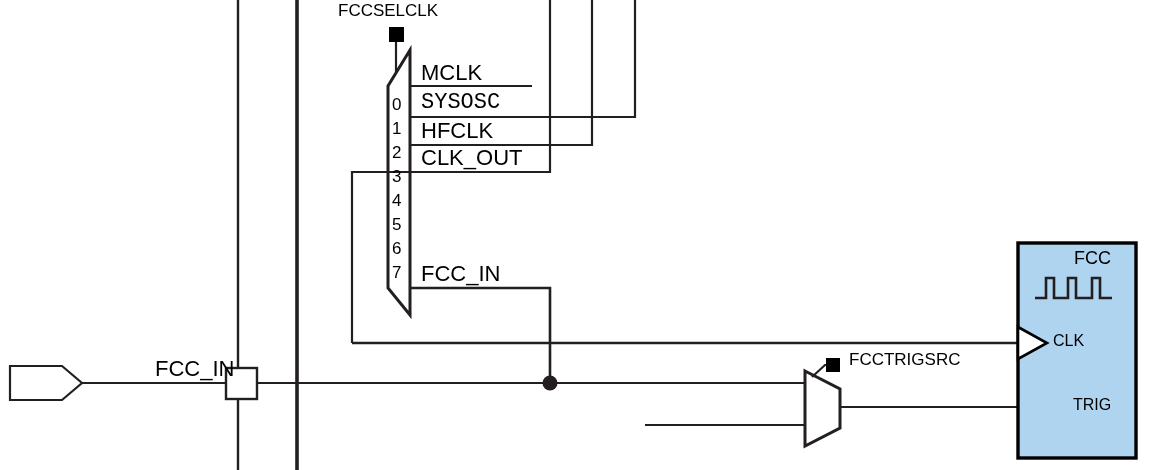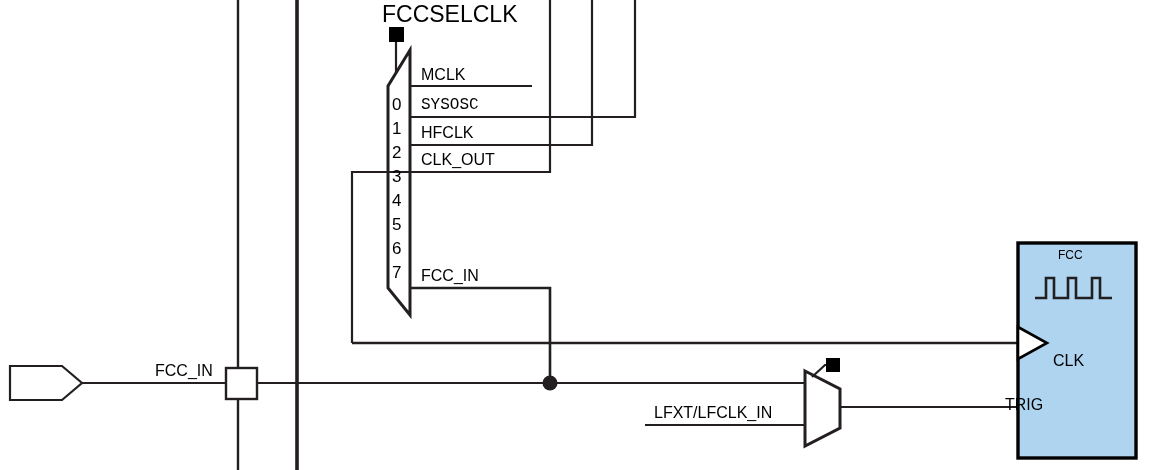--- a/index.html
+++ b/index.html
@@ -1,23 +1,23 @@
 <!DOCTYPE html>
 <html><head>
 <meta charset="utf-8">
 <style>
   html,body{margin:0;padding:0;background:#ffffff;}
   body{font-family:"Liberation Sans",sans-serif;}
   #diagram-root{position:relative;width:1153px;height:470px;background:#ffffff;overflow:hidden;}
   #diagram-svg{position:absolute;left:0;top:0;width:1153px;height:470px;}
   .lbl{position:absolute;font-family:"Liberation Sans",sans-serif;color:#000000;white-space:nowrap;}
-  .sig-lbl{font-size:16px;margin-top:6px;}
-  .ctrl-lbl{font-size:23px;margin-left:44px;}
+  .sig-lbl{font-size:22px;}
+  .ctrl-lbl{font-size:17px;}
   .mux-idx{font-size:17px;color:#000000;}
-  .blk-title{font-size:12px;}
+  .blk-title{font-size:18px;margin-left:16px;}
   .pin-lbl{font-size:16px;}
 </style>
 </head>
 <body>
 
 <div id="diagram-root">
 
   <svg id="diagram-svg" viewBox="0 0 1153 470">
 
     <line x1="238" y1="0" x2="238" y2="470" stroke="#231f20" stroke-width="2.4"></line>
@@ -78,20 +78,20 @@
   <div class="lbl mux-idx" style="left:392px;top:263px;">7</div>
 
   <div class="lbl sig-lbl" style="left:421px;top:60px;">MCLK</div>
   <div class="lbl sig-lbl" style="left:421px;top:90px;font-family:Liberation Mono, monospace;">SYSOSC</div>
   <div class="lbl sig-lbl" style="left:421px;top:118px;">HFCLK</div>
   <div class="lbl sig-lbl" style="left:421px;top:145px;text-align:center;">CLK_OUT</div>
   <div class="lbl sig-lbl" style="left:421px;top:261px;">FCC_IN</div>
 
   <div class="lbl sig-lbl" style="left:155px;top:356px;">FCC_IN</div>
 
+  <div class="lbl ctrl-lbl" style="left:849px;top:350px;">FCCTRIGSRC</div>
 
-  <div class="lbl sig-lbl" style="left:654px;top:398px;">LFXT/LFCLK_IN</div>
 
   <div class="lbl blk-title" style="left:1058px;top:248px;">FCC</div>
-  <div class="lbl pin-lbl" style="left:1053px;top:352px;">CLK</div>
-  <div class="lbl pin-lbl" style="left:1005px;top:396px;text-align:center;">TRIG</div>
+  <div class="lbl pin-lbl" style="left:1053px;top:332px;">CLK</div>
+  <div class="lbl pin-lbl" style="left:1073px;top:396px;text-align:center;">TRIG</div>
 
 </div>
 
 </body></html>

